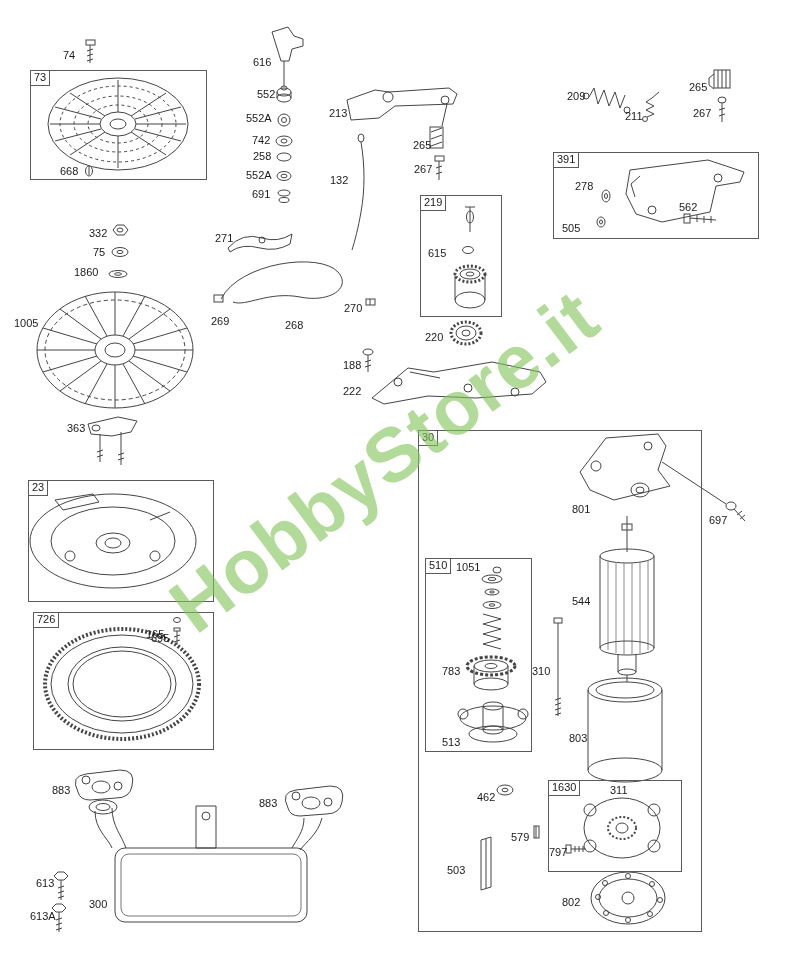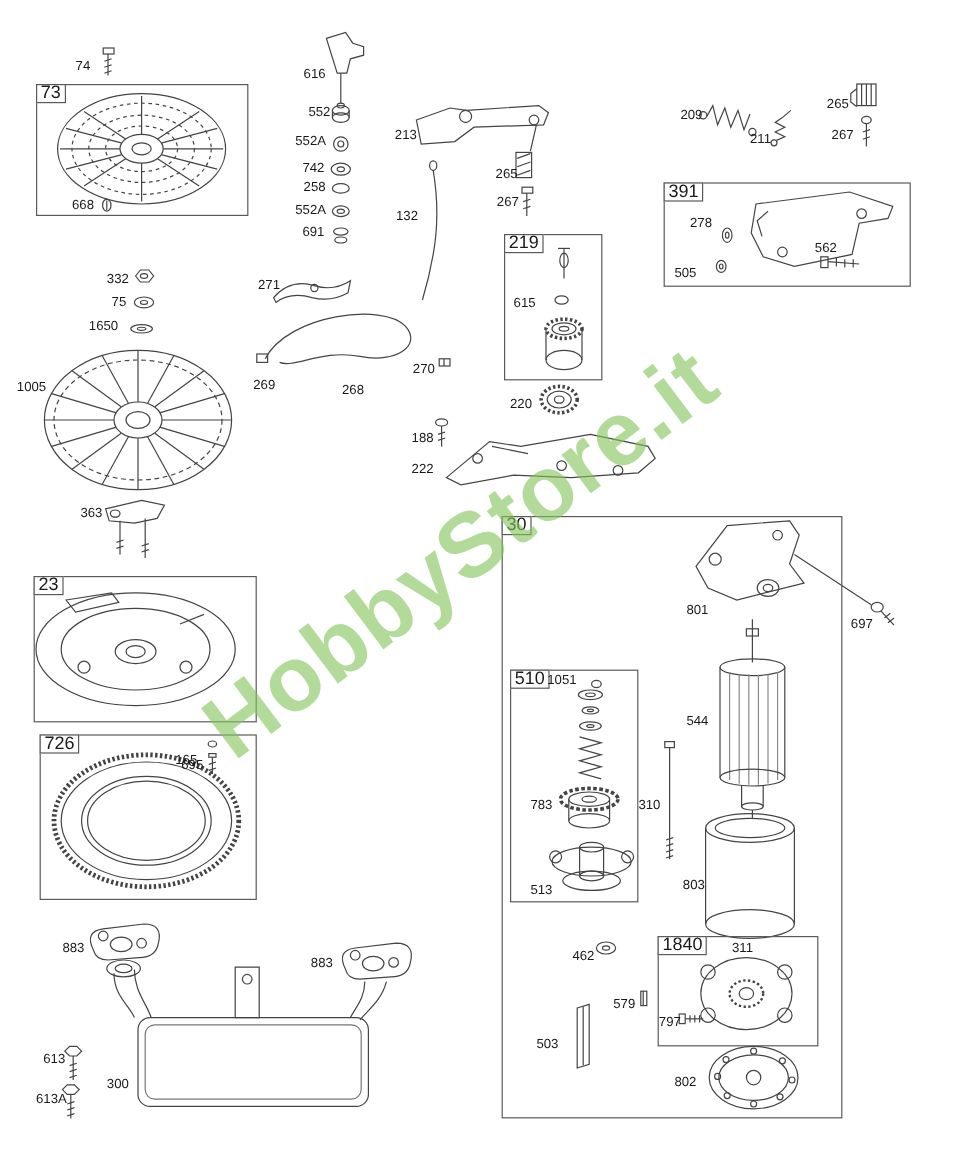--- a/index.html
+++ b/index.html
@@ -1,21 +1,21 @@
 <!DOCTYPE html>
 <html><head>
 <meta charset="utf-8">
 <style>
   html,body{margin:0;padding:0;background:#fff;}
   .stage{position:relative;width:800px;height:960px;background:#fff;overflow:hidden;
          font-family:"Liberation Sans","DejaVu Sans",sans-serif;}
   .art{position:absolute;left:0;top:0;}
   .pl{position:absolute;font-size:11px;color:#1a1a1a;white-space:nowrap;line-height:13px;}
   .gbox{position:absolute;border:1px solid #5a5a5a;}
-  .glabel{position:absolute;border:1px solid #5a5a5a;background:#fff;font-size:15px;
+  .glabel{position:absolute;border:1px solid #5a5a5a;background:#fff;font-size:11px;
           line-height:13px;padding:0 3px 1px 3px;color:#1a1a1a;}
   .wm{position:absolute;left:180px;top:575px;font-size:76px;font-weight:700;letter-spacing:1px;
       line-height:80px;transform:rotate(-37deg);transform-origin:0 50%;pointer-events:none;
       white-space:nowrap;}
 </style>
 </head>
 <body>
 
 <div class="stage">
 
@@ -457,21 +457,21 @@
 <div class="gbox" style="left:425px;top:558px;width:105px;height:192px"></div>
 <div class="gbox" style="left:548px;top:780px;width:132px;height:90px"></div>
 
 <span class="glabel" style="left:30px;top:70px">73</span>
 <span class="glabel" style="left:553px;top:152px">391</span>
 <span class="glabel" style="left:420px;top:195px">219</span>
 <span class="glabel" style="left:28px;top:480px">23</span>
 <span class="glabel" style="left:33px;top:612px">726</span>
 <span class="glabel" style="left:418px;top:430px">30</span>
 <span class="glabel" style="left:425px;top:558px">510</span>
-<span class="glabel" style="left:548px;top:780px">1840</span>
+<span class="glabel" style="left:548px;top:780px">1630</span>
 
 <span class="pl" style="left:63px;top:49px">74</span>
 <span class="pl" style="left:60px;top:165px">668</span>
 <span class="pl" style="left:253px;top:56px">616</span>
 <span class="pl" style="left:257px;top:88px">552</span>
 <span class="pl" style="left:246px;top:112px">552A</span>
 <span class="pl" style="left:252px;top:134px">742</span>
 <span class="pl" style="left:253px;top:150px">258</span>
 <span class="pl" style="left:246px;top:169px">552A</span>
 <span class="pl" style="left:252px;top:188px">691</span>
@@ -481,21 +481,21 @@
 <span class="pl" style="left:414px;top:163px">267</span>
 <span class="pl" style="left:567px;top:90px">209</span>
 <span class="pl" style="left:625px;top:110px">211</span>
 <span class="pl" style="left:689px;top:81px">265</span>
 <span class="pl" style="left:693px;top:107px">267</span>
 <span class="pl" style="left:575px;top:180px">278</span>
 <span class="pl" style="left:562px;top:222px">505</span>
 <span class="pl" style="left:679px;top:201px">562</span>
 <span class="pl" style="left:89px;top:227px">332</span>
 <span class="pl" style="left:93px;top:246px">75</span>
-<span class="pl" style="left:74px;top:266px">1650</span>
+<span class="pl" style="left:74px;top:266px">1860</span>
 <span class="pl" style="left:14px;top:317px">1005</span>
 <span class="pl" style="left:67px;top:422px">363</span>
 <span class="pl" style="left:215px;top:232px">271</span>
 <span class="pl" style="left:211px;top:315px">269</span>
 <span class="pl" style="left:285px;top:319px">268</span>
 <span class="pl" style="left:344px;top:302px">270</span>
 <span class="pl" style="left:428px;top:247px">615</span>
 <span class="pl" style="left:425px;top:331px">220</span>
 <span class="pl" style="left:343px;top:359px">188</span>
 <span class="pl" style="left:343px;top:385px">222</span>

